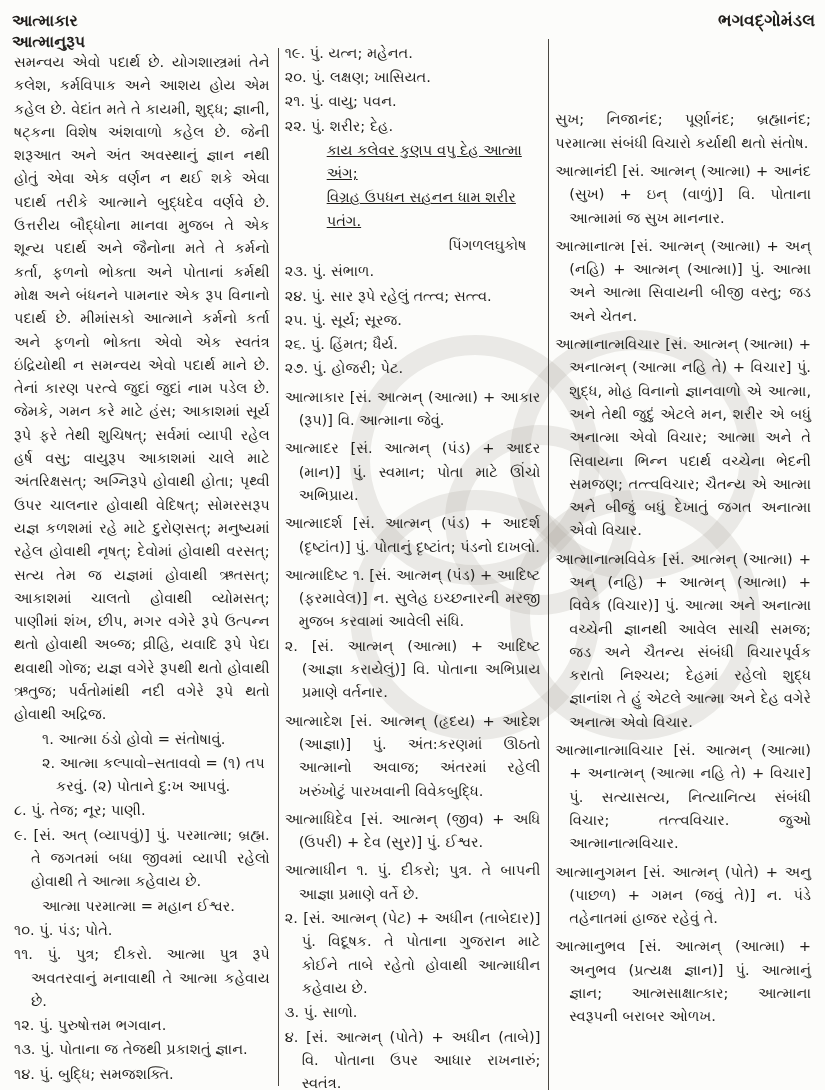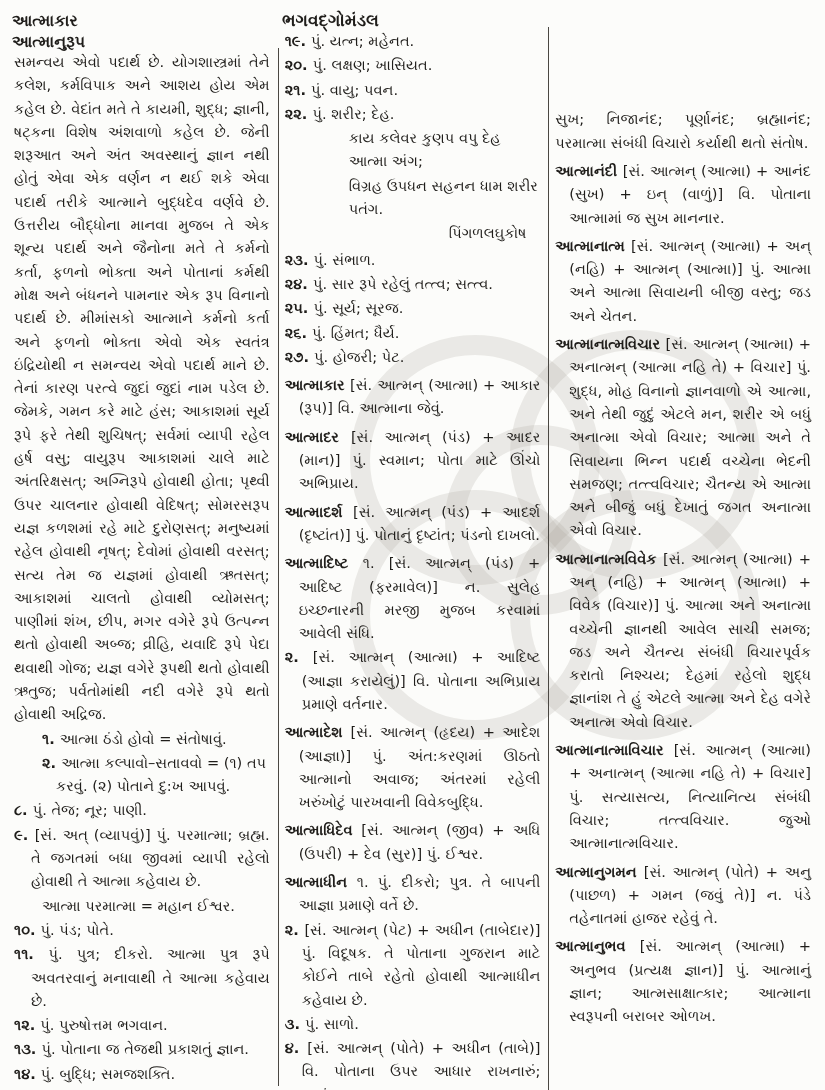--- a/index.html
+++ b/index.html
@@ -14,36 +14,36 @@
     background: var(--paper);
     font-family: "DejaVu Sans", "Liberation Sans", sans-serif;
     color: var(--ink);
   }
   .watermark { position:absolute; inset:0; pointer-events:none; z-index:0; }
   .ring { position:absolute; border-radius:50%; border:20px solid var(--wm); }
   .page { position:relative; z-index:1; padding:8px 6px 0 8px; }
 
   .header-row { display:flex; align-items:baseline; padding:2px 4px 0 4px; }
   .hw-left { font-weight:bold; font-size:16px; width:270px; }
-  .title-center { font-weight:bold; font-size:17px; flex:1; text-align:left; }
+  .title-center { font-weight:bold; font-size:17px; flex:1; text-align:right; }
   .page-num { font-weight:bold; font-size:16px; width:270px; text-align:right; }
   .hw-left2 { font-weight:bold; font-size:16px; padding:2px 4px 4px 4px; }
 
   .cols { display:flex; align-items:center; margin-top:2px; height:1020px; }
   .col { width:33.333%; padding:2px 8px 0 6px; overflow:hidden;
          font-size:14.6px; line-height:23.3px; }
   .col-1, .col-2 { border-right:1.5px solid var(--rule); }
 
   .para { text-align:justify; margin:0 0 1px 0; }
-  .para b { font-weight:bold; }
+  .para b { font-weight:normal; }
   .body  { }
   .sense { padding-left:17px; text-indent:-17px; }
   .entry { padding-left:14px; text-indent:-14px; margin-top:5px; }
   .idiom { padding-left:42px; text-indent:-14px; text-align:left; }
-  .verse { margin-left:64px; text-align:left; }
+  .verse { margin-left:42px; text-align:left;text-decoration:underline; }
   .cite  { text-align:right; padding-right:14px; margin-bottom:3px; }
 </style>
 </head>
 <body>
 
 <div class="watermark">
   <div class="ring" style="left:350px; top:335px; width:210px; height:210px;"></div>
   <div class="ring" style="left:510px; top:330px; width:210px; height:210px;"></div>
   <div class="ring" style="left:350px; top:490px; width:210px; height:210px;"></div>
   <div class="ring" style="left:510px; top:490px; width:210px; height:210px;"></div>

